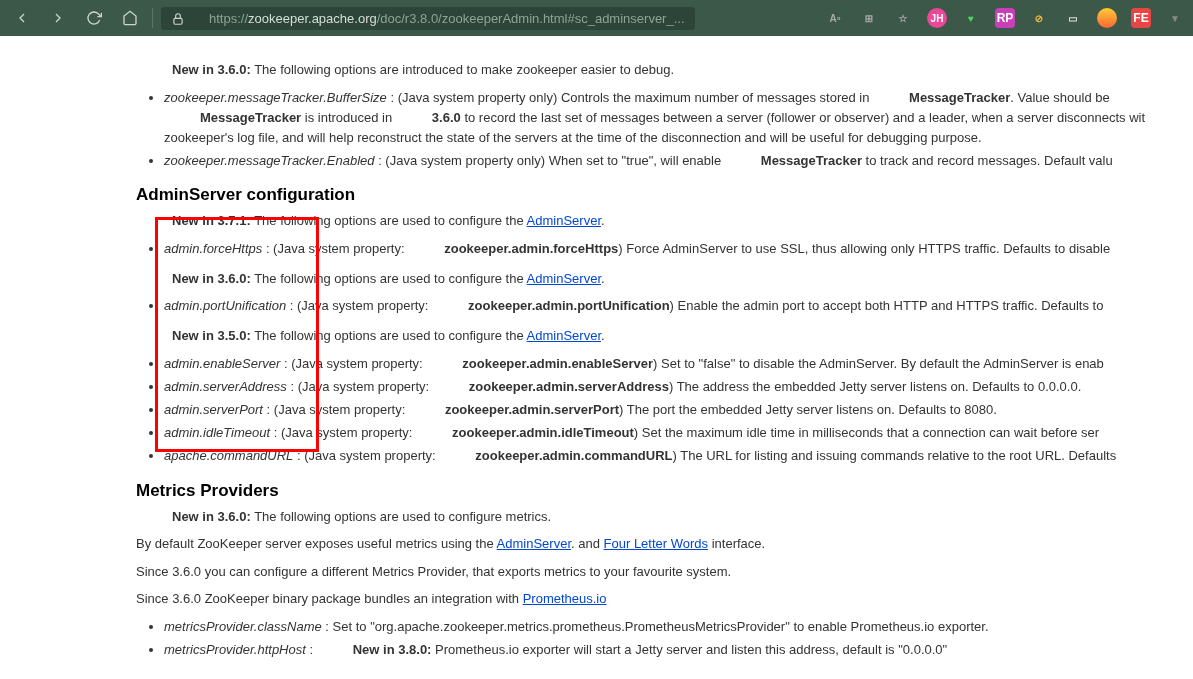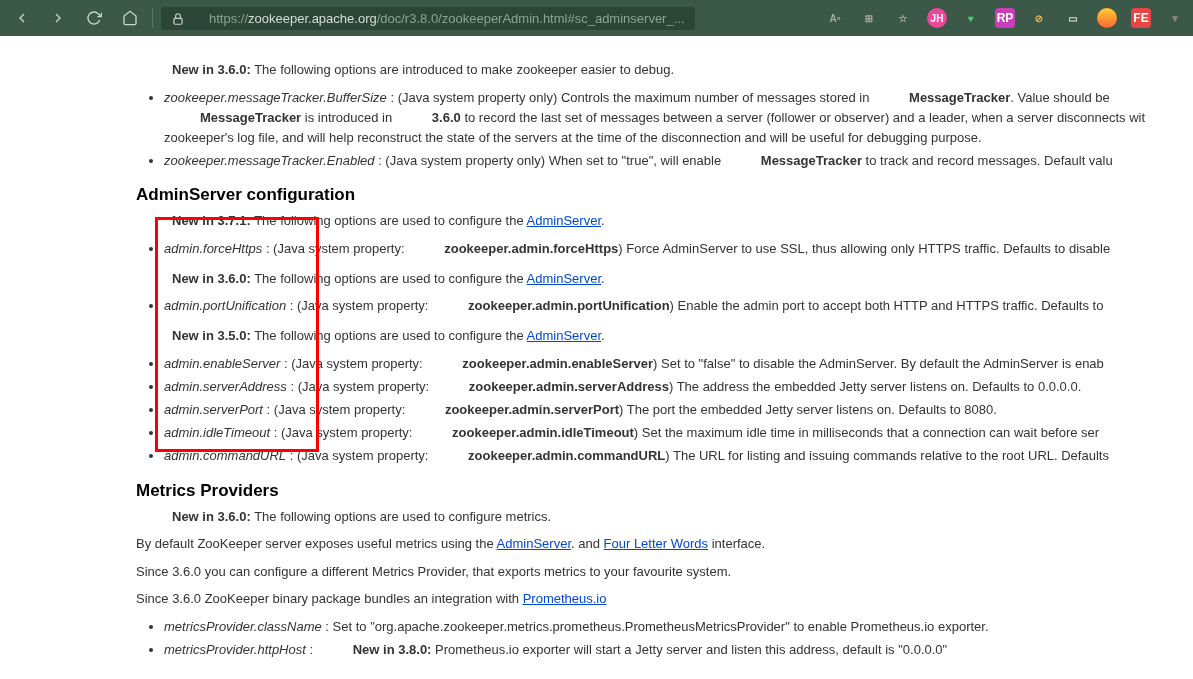--- a/index.html
+++ b/index.html
@@ -156,21 +156,21 @@
   <ul>
     <li><em class="prop">admin.portUnification</em><span> : (Java system property: </span><strong>zookeeper.admin.portUnification</strong><span>) Enable the admin port to accept both HTTP and HTTPS traffic. Defaults to </span></li>
   </ul>
 
   <p><strong>New in 3.5.0:</strong><span> The following options are used to configure the </span><a class="link">AdminServer</a><span>.</span></p>
   <ul>
     <li><em class="prop">admin.enableServer</em><span> : (Java system property: </span><strong>zookeeper.admin.enableServer</strong><span>) Set to "false" to disable the AdminServer. By default the AdminServer is enab</span></li>
     <li><em class="prop">admin.serverAddress</em><span> : (Java system property: </span><strong>zookeeper.admin.serverAddress</strong><span>) The address the embedded Jetty server listens on. Defaults to 0.0.0.0.</span></li>
     <li><em class="prop">admin.serverPort</em><span> : (Java system property: </span><strong>zookeeper.admin.serverPort</strong><span>) The port the embedded Jetty server listens on. Defaults to 8080.</span></li>
     <li><em class="prop">admin.idleTimeout</em><span> : (Java system property: </span><strong>zookeeper.admin.idleTimeout</strong><span>) Set the maximum idle time in milliseconds that a connection can wait before ser</span></li>
-    <li><em class="prop">admin.commandURL</em><span> : (Java system property: </span><strong>zookeeper.admin.commandURL</strong><span>) The URL for listing and issuing commands relative to the root URL. Defaults </span></li>
+    <li><em class="prop">apache.commandURL</em><span> : (Java system property: </span><strong>zookeeper.admin.commandURL</strong><span>) The URL for listing and issuing commands relative to the root URL. Defaults </span></li>
   </ul>
 
   <h3>Metrics Providers</h3>
   <p><strong>New in 3.6.0:</strong><span> The following options are used to configure metrics.</span></p>
   <p><span>By default ZooKeeper server exposes useful metrics using the </span><a class="link">AdminServer</a><span>. and </span><a class="link">Four Letter Words</a><span> interface.</span></p>
   <p>Since 3.6.0 you can configure a different Metrics Provider, that exports metrics to your favourite system.</p>
   <p><span>Since 3.6.0 ZooKeeper binary package bundles an integration with </span><a class="link">Prometheus.io</a></p>
   <ul>
     <li><em class="prop">metricsProvider.className</em><span> : Set to "org.apache.zookeeper.metrics.prometheus.PrometheusMetricsProvider" to enable Prometheus.io exporter.</span></li>
     <li><em class="prop">metricsProvider.httpHost</em><span> : </span><strong>New in 3.8.0:</strong><span> Prometheus.io exporter will start a Jetty server and listen this address, default is "0.0.0.0"</span></li>

